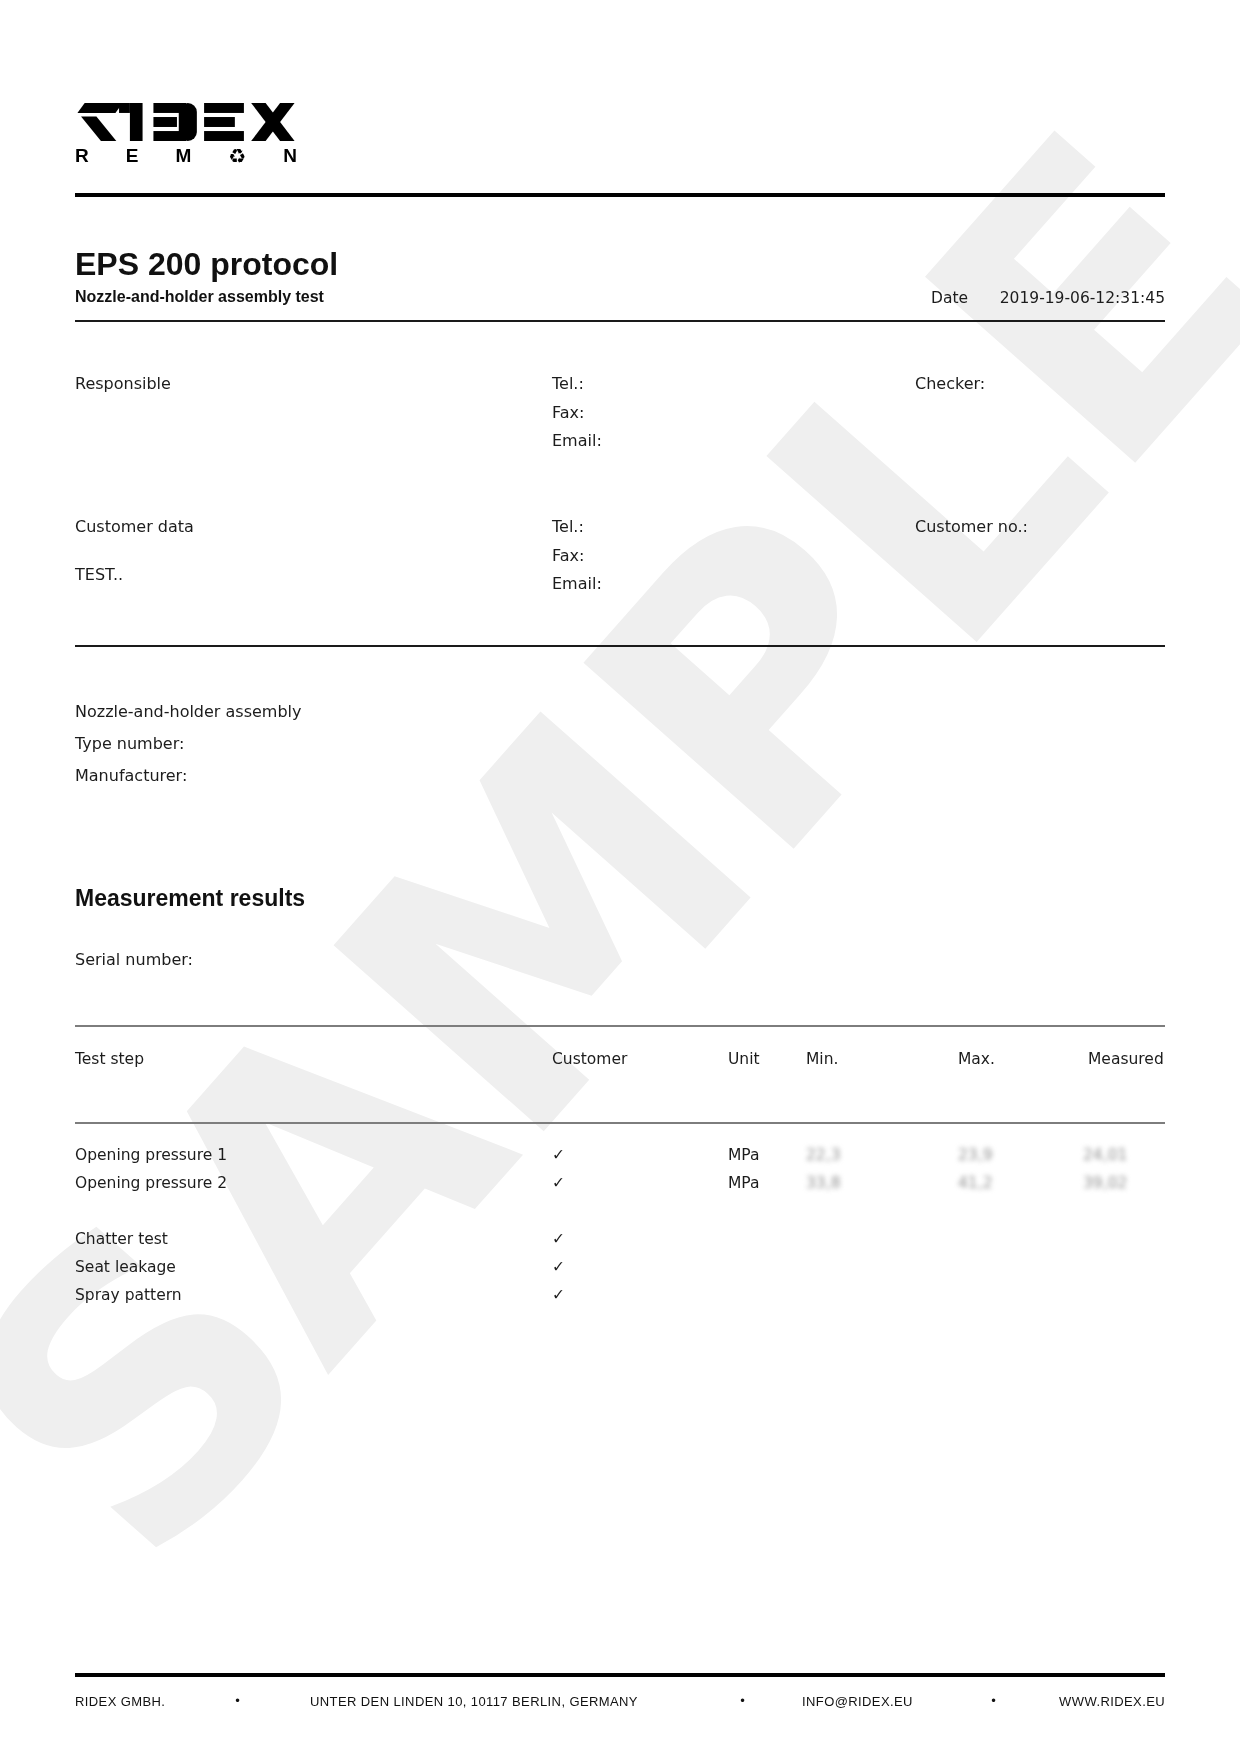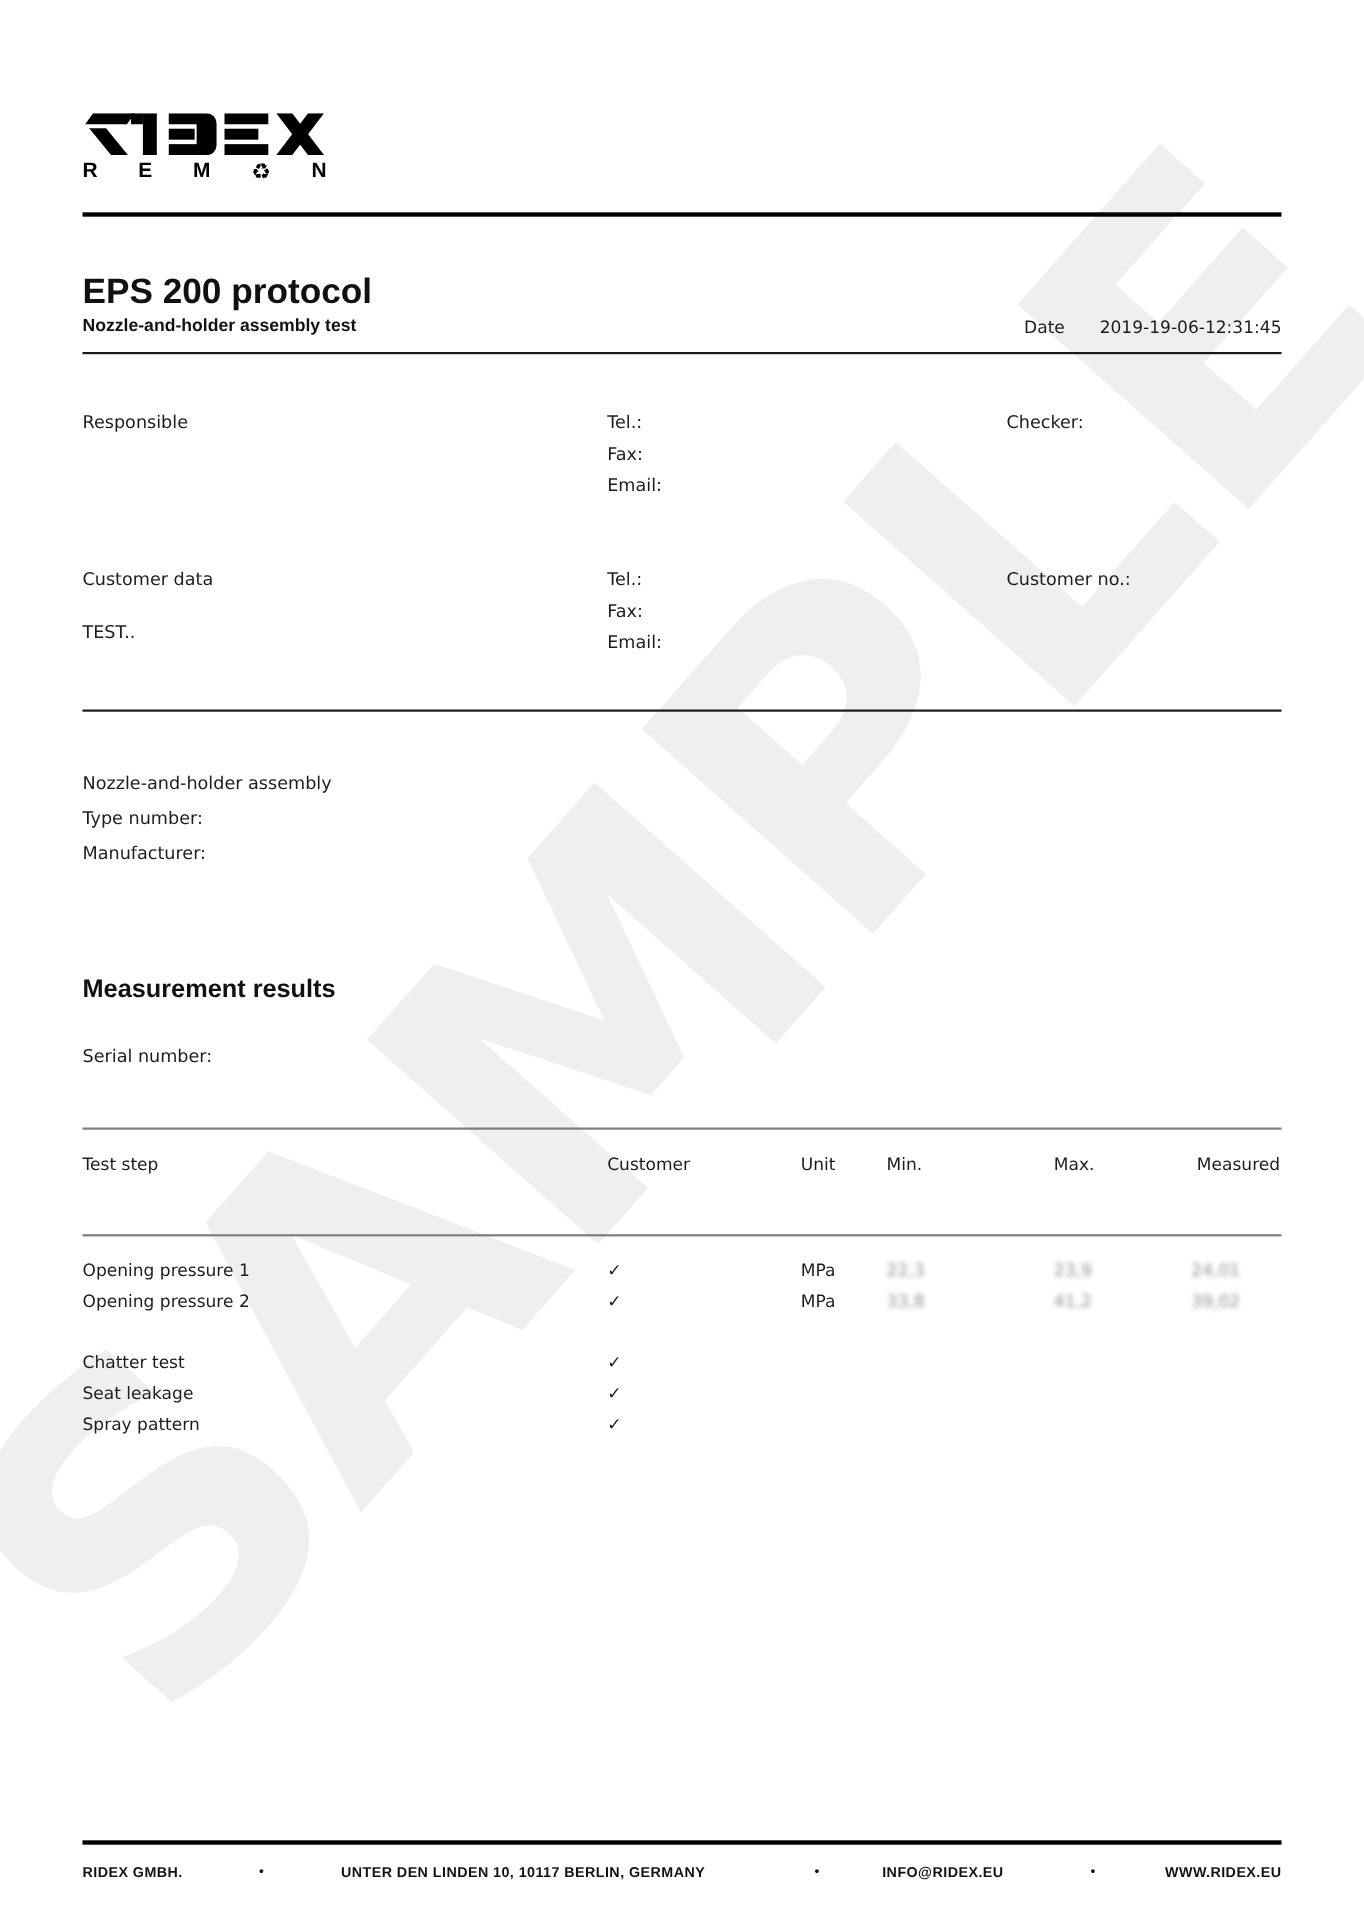--- a/index.html
+++ b/index.html
@@ -49,21 +49,21 @@
   .cell{position:absolute;font-size:15.5px;white-space:nowrap;}
   .c0{left:0;}
   .c1{left:477px;}
   .c2{left:653px;}
   .c3{left:731px;}
   .c4{left:883px;}
   .c5{left:1008px;}
   .blurred{color:#8f8f8f;filter:blur(2.6px);}
   .footer-item{
     font-family:"Liberation Sans", sans-serif;
-    font-weight:700;font-size:13px;letter-spacing:0.4px;
+    font-weight:400;font-size:13px;letter-spacing:0.4px;
     color:#111;white-space:nowrap;
   }
   .bullet{font-size:12px;color:#111;}
   .reman-row{
     display:flex;justify-content:space-between;align-items:center;
     width:222px;
     font-family:"Liberation Sans", sans-serif;
     font-weight:700;font-size:19px;color:#000;
   }
   .recycle{font-size:20px;line-height:1;font-family:"DejaVu Sans", sans-serif;}

